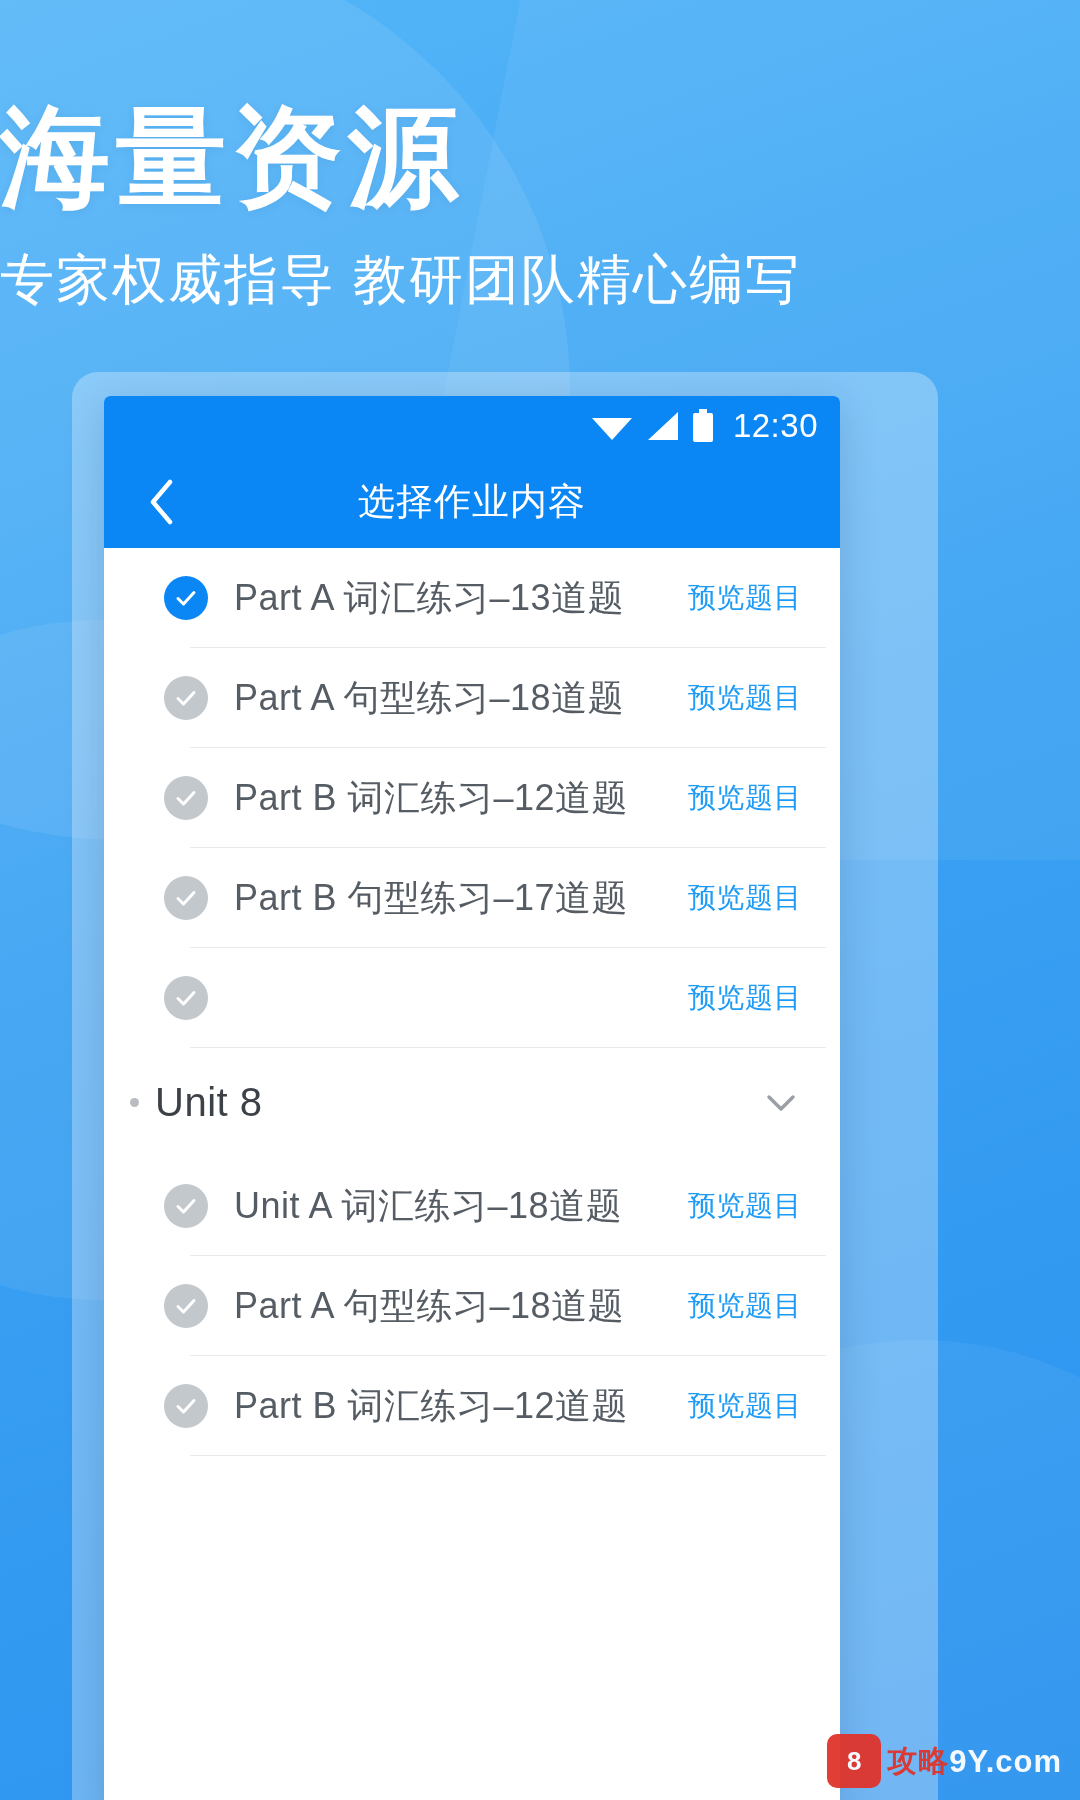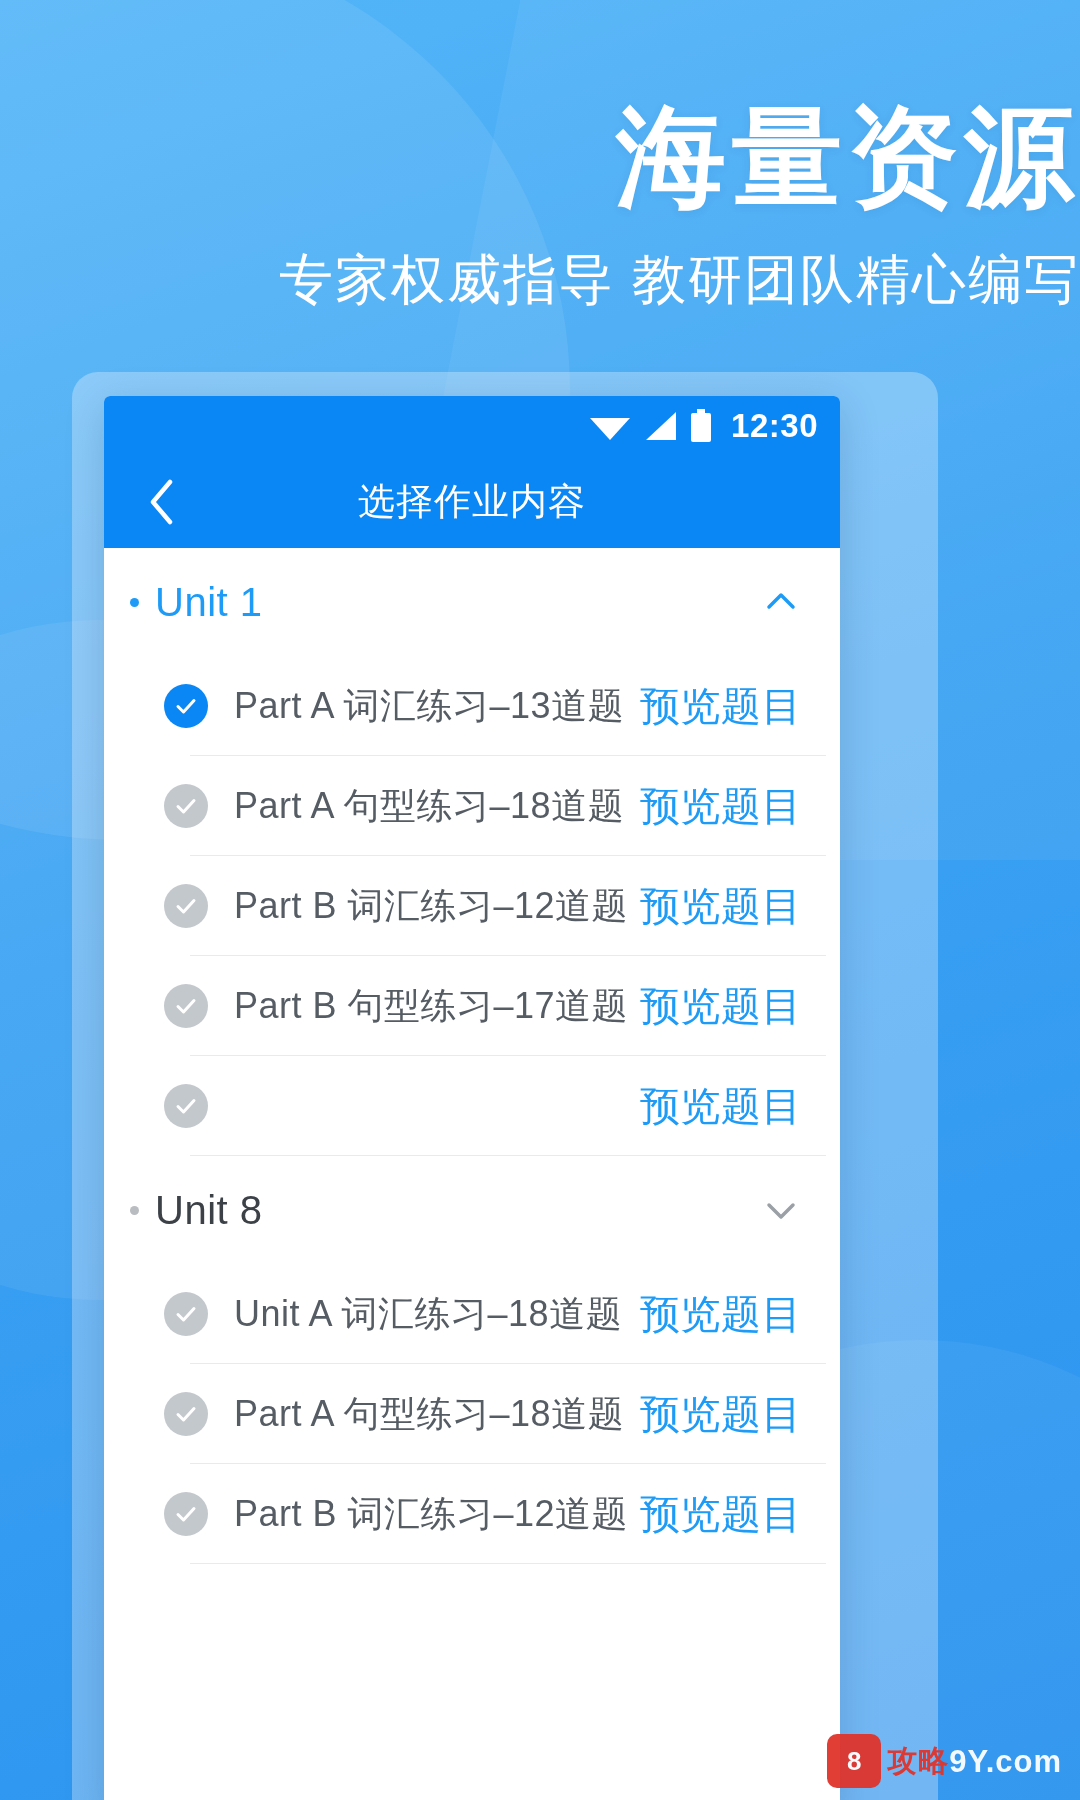--- a/index.html
+++ b/index.html
@@ -45,21 +45,21 @@
     right:-200px; bottom:-260px;
     width:720px; height:720px;
     border-radius:50%;
     background:rgba(255,255,255,0.05);
   }
 
   
   .promo-text{
     position:absolute;
     left:0; right:0; top:92px;
-    text-align:right;
+    text-align:left;
     z-index:4;
   }
   .promo-title{
     color:#ffffff;
     font-size:110px;
     font-weight:bold;
     letter-spacing:6px;
     line-height:1.18;
     text-shadow:0 2px 10px rgba(0,60,120,0.08);
   }
@@ -93,21 +93,20 @@
 
   
   .status-bar{
     height:60px;
     background:#0a87f5;
     display:flex;
     align-items:center;
     justify-content:flex-end;
     padding:0 22px 0 0;
     gap:12px;
-    font-weight:bold;
   }
   .status-bar .si{ display:flex; align-items:center; }
   .status-time{
     color:#ffffff;
     font-size:33px;
     letter-spacing:0.5px;
     margin-left:6px;
   }
 
   
@@ -189,21 +188,21 @@
   .check.off{ background:#c3c8cd; }
   .check svg{ display:block; }
   .item-label{
     font-size:36px;
     color:#555c64;
     letter-spacing:0.5px;
     white-space:nowrap;
   }
   .item-spacer{ flex:1; }
   .preview-link{
-    font-size:40px;
+    font-size:28px;
     color:#1d9bf6;
     letter-spacing:0.5px;
     cursor:pointer;
     white-space:nowrap;
   }
 
   
   #watermark{
     position:absolute;
     right:18px; bottom:12px;
@@ -271,30 +270,20 @@
   <div class="title-bar">
     <div class="back-btn">
       <svg width="26" height="46" viewBox="0 0 26 46">
         <path d="M22 3 L5 23 L22 43" stroke="#ffffff" stroke-width="4.5" fill="none" stroke-linecap="round" stroke-linejoin="round"></path>
       </svg>
     </div>
     <div class="title-text">选择作业内容</div>
   </div>
 
   <div class="content" id="list-root">
-      <div class="unit-row">
-        <span class="unit-dot active"></span>
-        <span class="unit-label active">Unit 1</span>
-        <span class="unit-spacer"></span>
-        <span style="display: flex;">
-          <svg class="chev" viewBox="0 0 34 34">
-            <path d="M5 22 L17 10 L29 22" stroke="#1d9bf6" stroke-width="3.5" fill="none" stroke-linecap="round" stroke-linejoin="round"></path>
-          </svg>
-        </span>
-      </div>
       <div class="item-row">
         <span class="check on">
           <svg width="26" height="26" viewBox="0 0 26 26">
             <path d="M5 13.5 L10.5 19 L21 7.5" stroke="#ffffff" stroke-width="3" fill="none" stroke-linecap="round" stroke-linejoin="round"></path>
           </svg>
         </span>
         <span class="item-label">Part A 词汇练习–13道题</span>
         <span class="item-spacer"></span>
         <span class="preview-link">预览题目</span>
         <span class="sep"></span>

